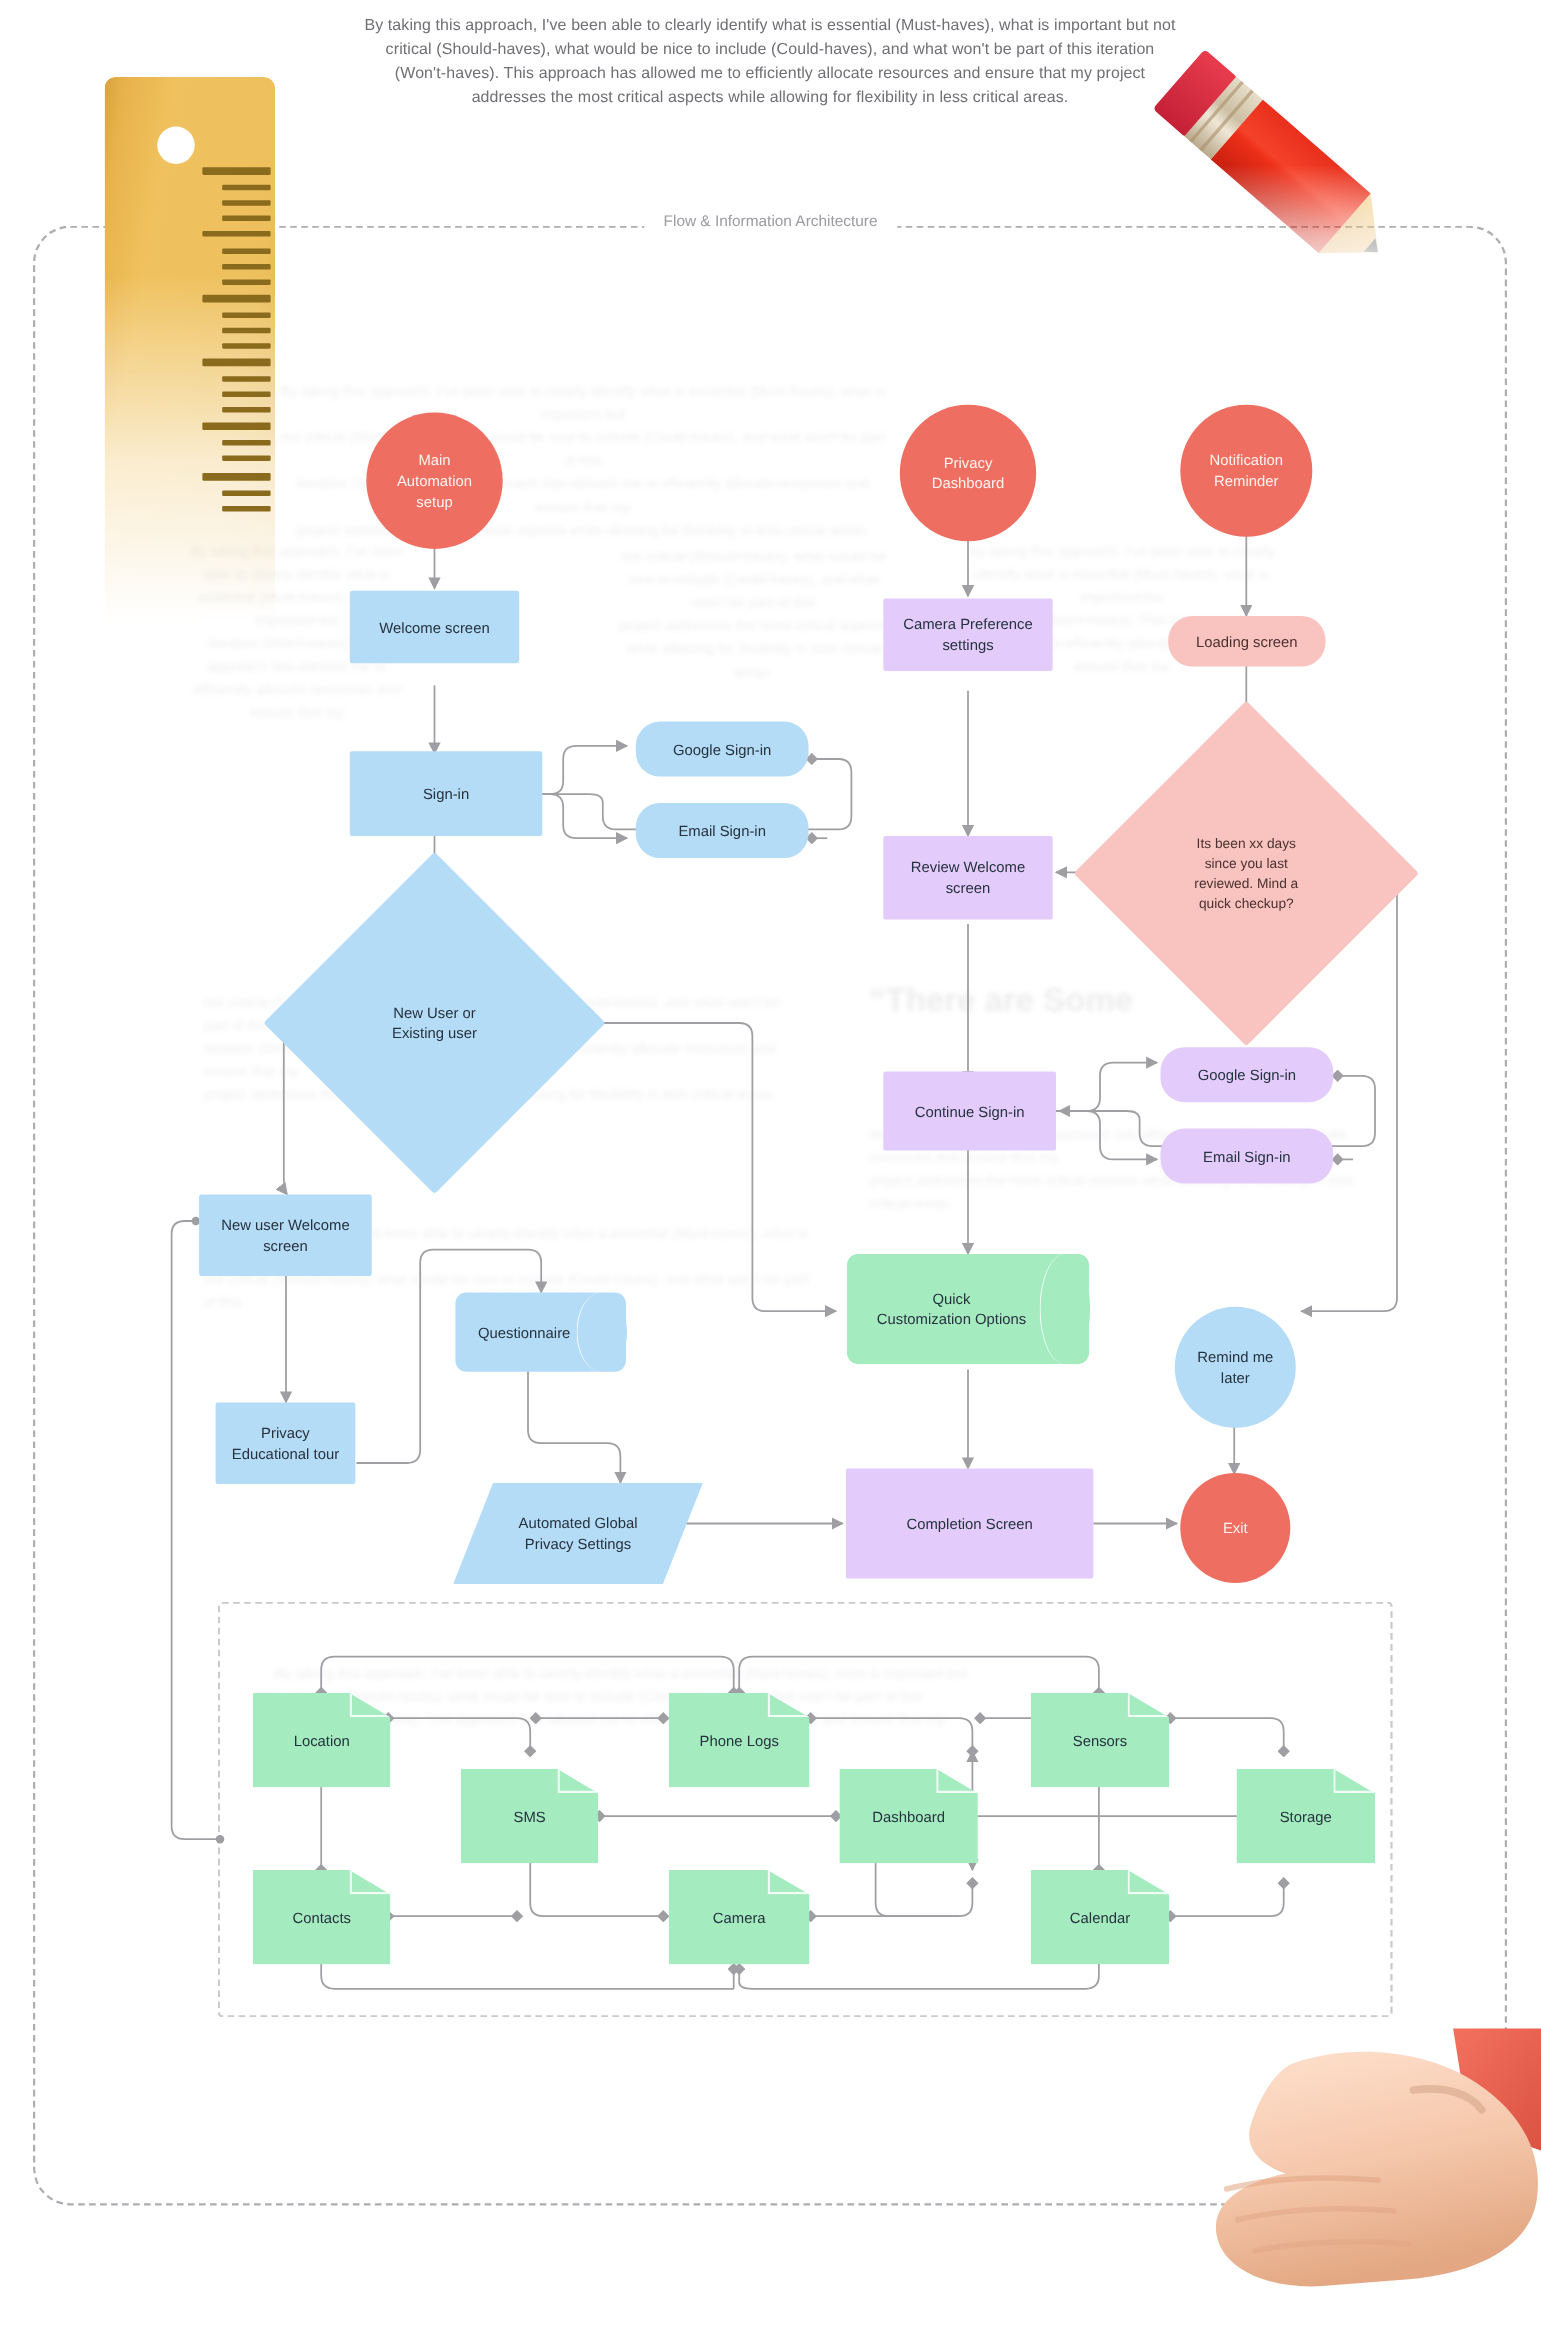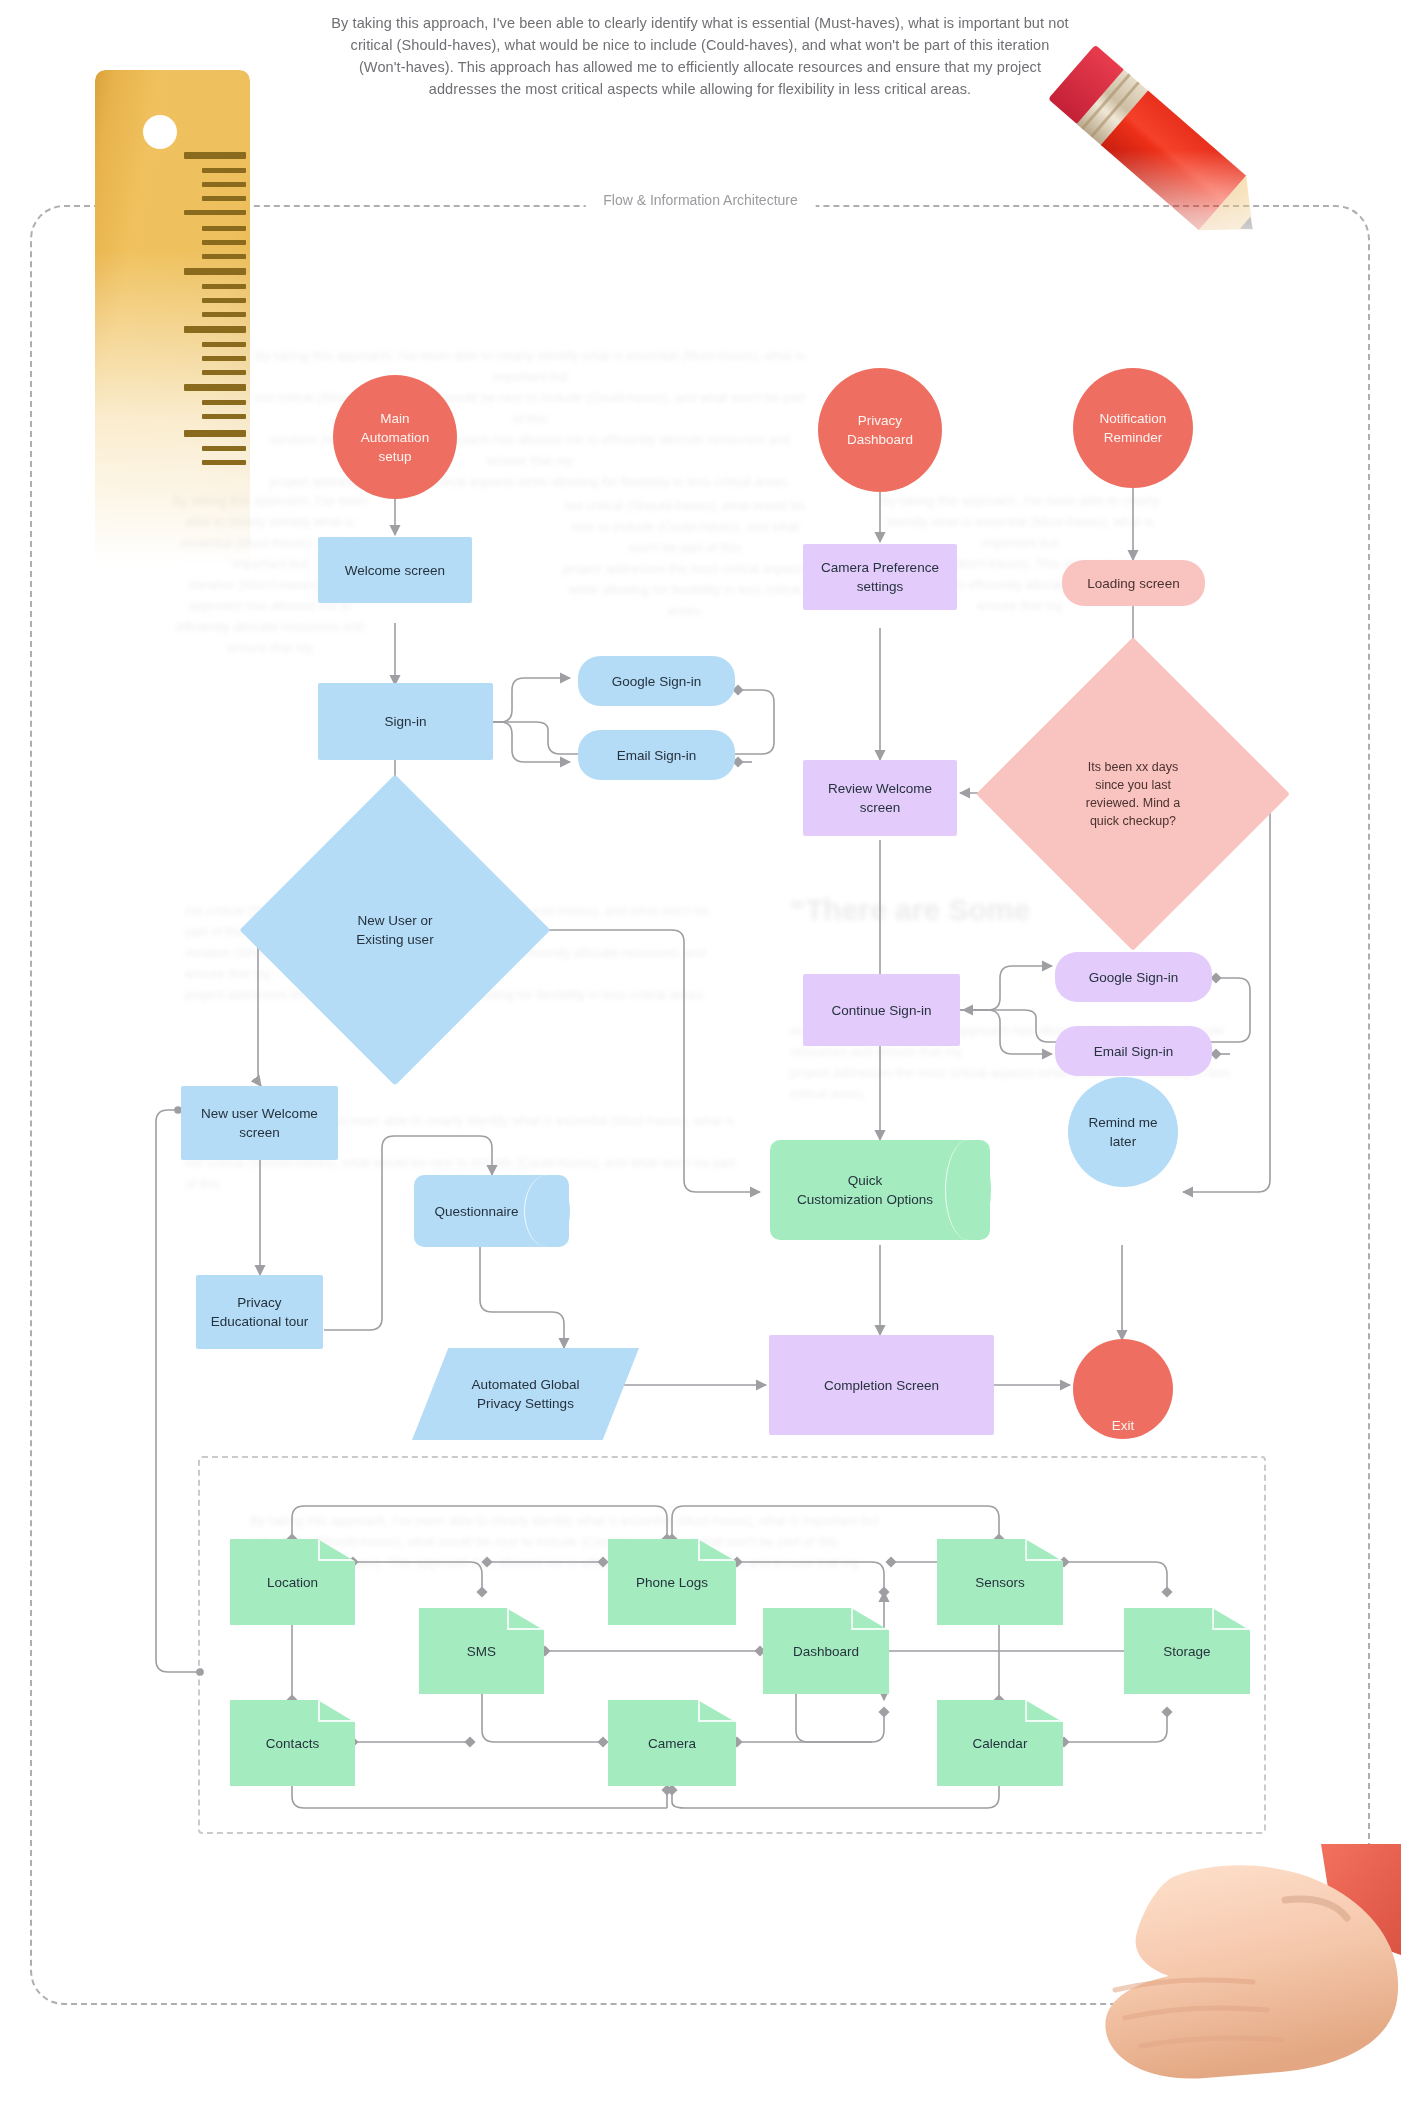--- a/index.html
+++ b/index.html
@@ -563,26 +563,26 @@
   </div>
 
   <div class="node n-diamond c-pink" style="left:1022px; top:683px; width:222px; height:222px; font-size:12.5px; line-height:18px;">
     <span class="shape"></span>
     <span class="lbl">Its been xx days
 since you last
 reviewed. Mind a
 quick checkup?</span>
   </div>
 
-  <div class="node n-circle c-bluec" style="left:1068px; top:1077px; width:110px; height:110px;">
+  <div class="node n-circle c-bluec" style="left:1068px; top:1188px; width:110px; height:110px;">
     <span class="lbl">Remind me
 later</span>
   </div>
 
-  <div class="node n-ellipse c-red" style="left:1073px; top:1339px; width:100px; height:100px;align-items:flex-end;">
+  <div class="node n-ellipse c-red" style="left:1073px; top:1339px; width:100px; height:100px;">
     <span class="lbl">Exit</span>
   </div>
 
   <div class="node n-doc c-green" style="left:230px; top:1539px; width:125px; height:86px;">
     <span class="shape"></span>
       <span class="fold"></span>
     <span class="lbl">Location</span>
   </div>
 
   <div class="node n-doc c-green" style="left:608px; top:1539px; width:128px; height:86px;">

